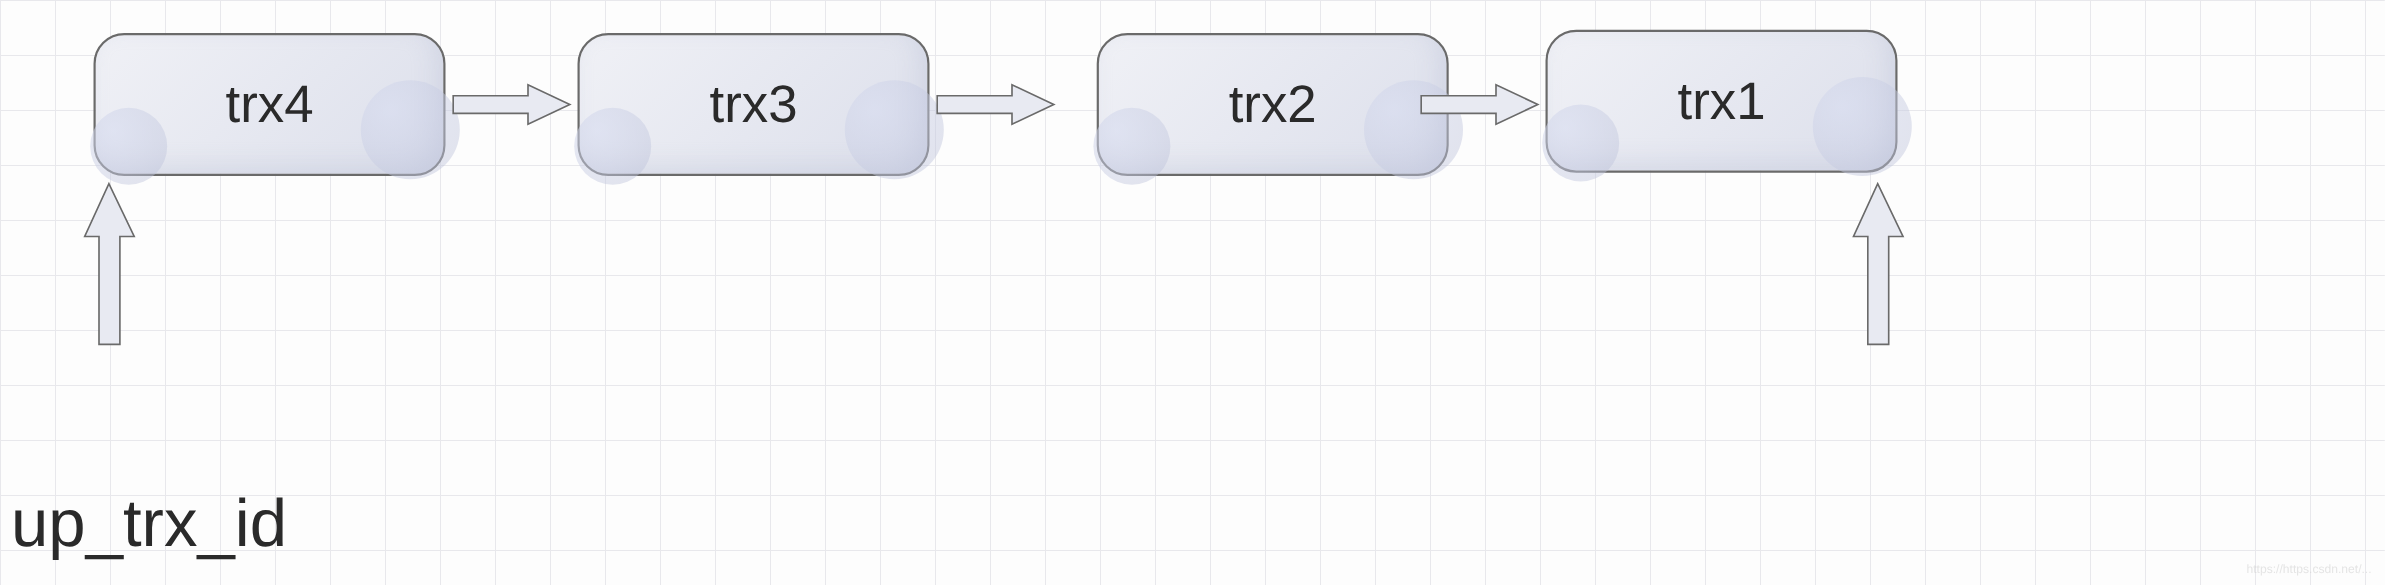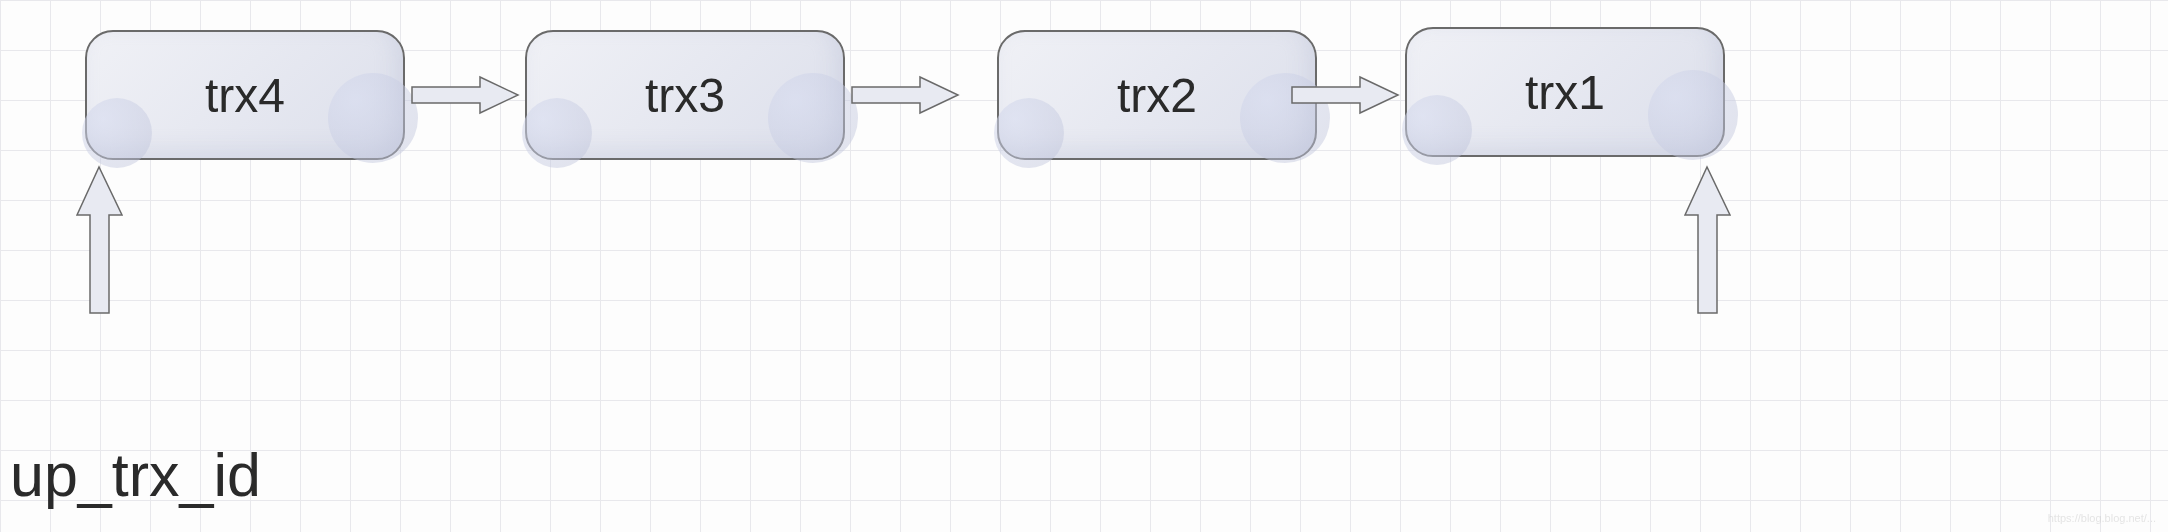--- a/index.html
+++ b/index.html
@@ -153,15 +153,15 @@
 
   <div class="v-arrow" style="left: 1680px; top: 165px;">
     <svg viewBox="0 0 55 150">
       <path d="M 18 148 L 18 50 L 5 50 L 27 2 L 50 50 L 37 50 L 37 148 Z" fill="#e8eaf2" stroke="#6a6a6a" stroke-width="1.5"></path>
     </svg>
   </div>
 
   <div class="label-text" style="left: 10px; top: 440px;">up_trx_id</div>
 
 
-  <div class="watermark">https://blog.blog.net/...</div>
+  <div class="watermark">https://https.csdn.net/...</div>
 
 </div>
 
 </body></html>

